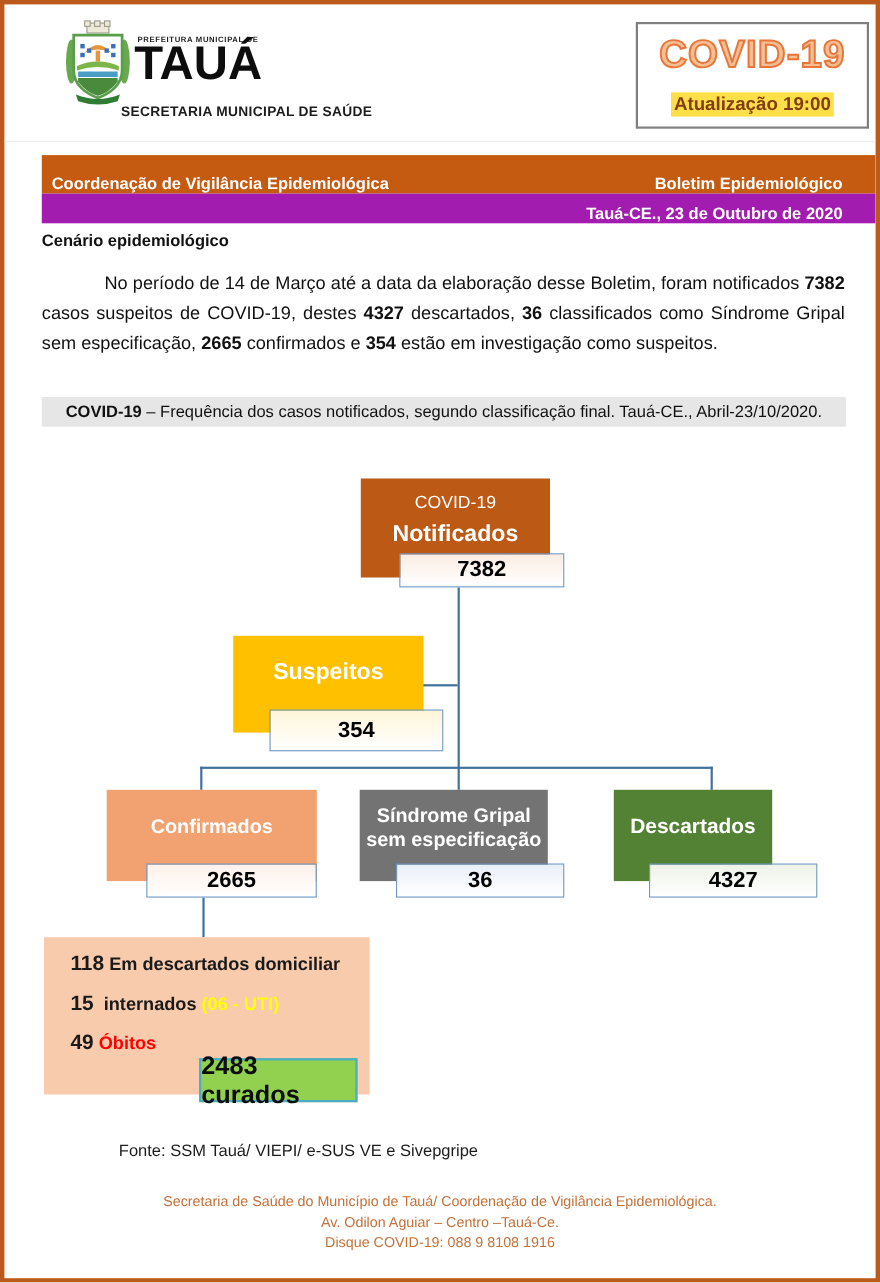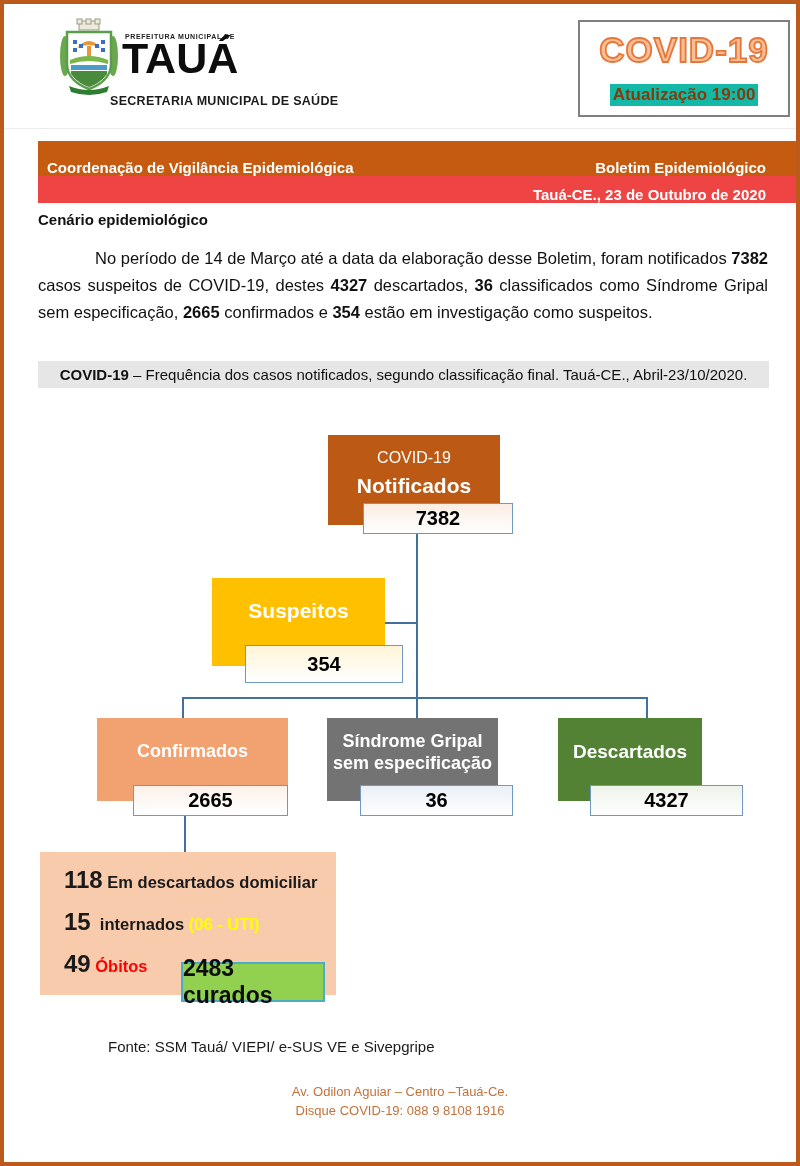--- a/index.html
+++ b/index.html
@@ -13,27 +13,27 @@
   .org-small{position:absolute;left:121px;top:29px;font-size:7px;font-weight:bold;letter-spacing:.6px;color:#222;}
   .org-name{position:absolute;left:118px;top:30px;font-size:43px;font-weight:bold;letter-spacing:0px;color:#0d0d0d;}
   .org-sub{position:absolute;left:106px;top:90px;font-size:12.5px;font-weight:bold;color:#1c1c1c;letter-spacing:.3px;}
   .covid-box{
     position:absolute;left:574px;top:16px;width:212px;height:97px;border:2px solid #7F7F7F;
     box-sizing:border-box;display:flex;flex-direction:column;align-items:center;
     justify-content:space-between;padding:8px 0 9px;background:#fff;
   }
   .covid-title{font-size:35px;font-weight:bold;letter-spacing:1px;color:#F6BE93;
     -webkit-text-stroke:1.8px #E8763A;}
-  .update-badge{background:#14b8a6;color:#843C0C;font-weight:bold;font-size:17px;padding:0 3px;line-height:22px;text-align:center;}
+  .update-badge{background:#fde047;color:#843C0C;font-weight:bold;font-size:17px;padding:0 3px;line-height:22px;text-align:center;}
   .hairline{position:absolute;left:0;top:124px;width:100%;border-top:1px solid #ECECEC;}
   
   .bar{position:absolute;left:34px;width:758px;box-sizing:border-box;color:#fff;font-weight:bold;
     display:flex;align-items:flex-end;font-size:15px;}
   .bar-dark{top:137px;height:35px;background:#C55A11;justify-content:space-between;padding:0 30px 0 9px;}
-  .bar-light{top:172px;height:27px;background:#ef4444;justify-content:flex-end;padding-right:30px;}
+  .bar-light{top:172px;height:27px;background:#a21caf;justify-content:flex-end;padding-right:30px;}
   
   .section-title{position:absolute;left:34px;top:207px;font-size:15px;font-weight:bold;}
   .intro{position:absolute;left:34px;top:241px;width:730px;margin:0;font-size:16.5px;line-height:27px;
     text-align:justify;text-indent:57px;}
   .caption{position:absolute;left:34px;top:357px;width:731px;height:27px;background:#E7E6E6;
     font-size:15px;display:flex;align-items:center;justify-content:center;white-space:pre;}
   
   .fc-box{position:absolute;color:#fff;font-weight:bold;display:flex;flex-direction:column;
     align-items:center;justify-content:center;text-align:center;box-sizing:border-box;}
   #box-notificados{left:324px;top:431px;width:172px;height:90px;background:#BC5A15;padding-bottom:14px;}
@@ -54,21 +54,21 @@
   #l-v1{left:412px;top:530px;width:2px;height:184px;}
   #l-susp{left:378px;top:618px;width:34px;height:2px;}
   #l-dist{left:178px;top:693px;width:466px;height:2px;}
   #l-dl{left:178px;top:693px;width:2px;height:21px;}
   #l-dr{left:642px;top:693px;width:2px;height:21px;}
   #l-conf{left:180px;top:812px;width:2px;height:36px;}
   
   .treatment{position:absolute;left:36px;top:848px;width:296px;height:143px;background:#F8CBAD;
     box-sizing:border-box;padding:14px 0 0 24px;}
   .t-line{margin-bottom:14px;font-weight:bold;color:#1a1a1a;white-space:pre;}
-  .t-num{font-size:24px;text-align:center;}
+  .t-num{font-size:19px;text-align:center;}
   .t-label{font-size:16.5px;}
   .t-uti{color:#FFFF00;font-size:16.5px;font-weight:bold;}
   .t-obitos{color:#FF0000;font-size:16.5px;font-weight:bold;}
   .cured{position:absolute;left:177px;top:958px;width:144px;height:40px;background:#92D050;
     border:2px solid #4BACC6;box-sizing:border-box;display:flex;align-items:center;justify-content:center;
     font-size:23px;font-weight:bold;color:#0d0d0d;}
   
   .fonte{position:absolute;left:104px;top:1034px;font-size:15px;color:#1c1c1c;}
   .footer{position:absolute;left:0;top:1078px;width:100%;text-align:center;color:#C4713A;
     font-size:13px;line-height:19px;}
@@ -162,17 +162,18 @@
 
   <div class="treatment">
     <div class="t-line"><span class="t-num">118</span><span class="t-label"> Em descartados domiciliar</span></div>
     <div class="t-line"><span class="t-num">15</span><span class="t-label">  internados </span><span class="t-uti">(06 - UTI)</span></div>
     <div class="t-line"><span class="t-num">49</span><span class="t-obitos"> Óbitos</span></div>
   </div>
   <div class="cured">2483 curados</div>
 
   <div class="fonte">Fonte: SSM Tauá/ VIEPI/ e-SUS VE e Sivepgripe</div>
   <div class="footer">
+    <div>Secretaria de Saúde do Município de Tauá/ Coordenação de Vigilância Epidemiológica.</div>
     <div>Av. Odilon Aguiar – Centro –Tauá-Ce.</div>
     <div>Disque COVID-19: 088 9 8108 1916</div>
   </div>
 
 </div>
 
 </body></html>

